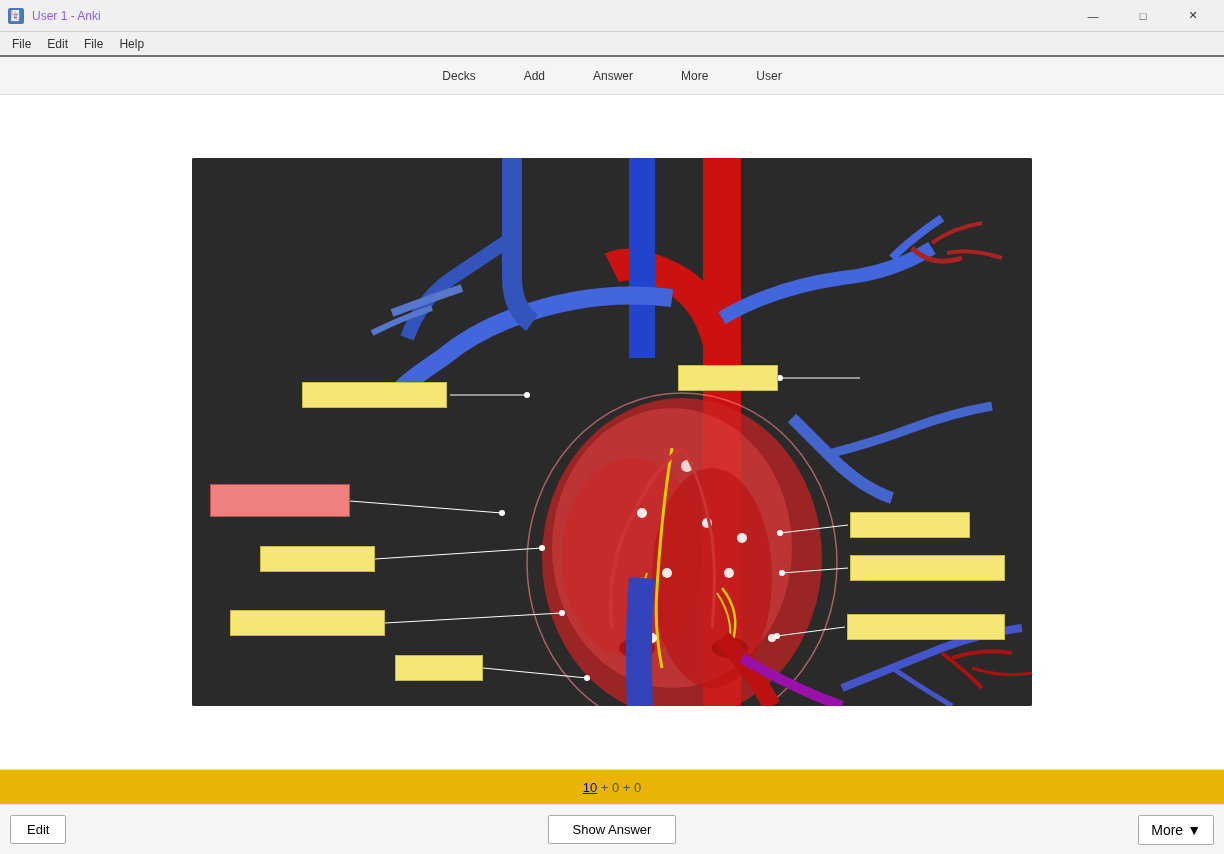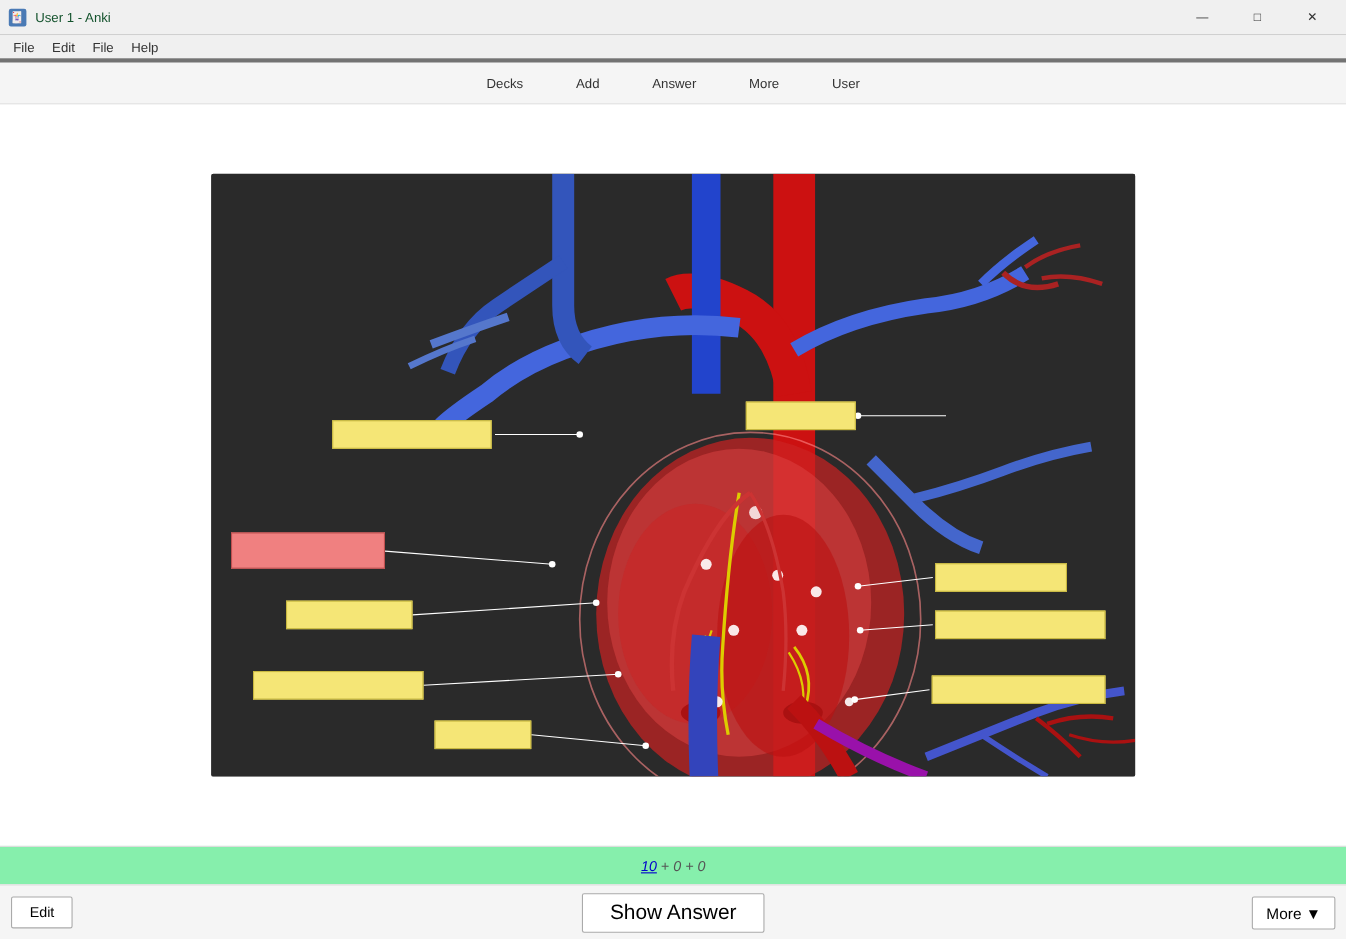--- a/index.html
+++ b/index.html
@@ -16,40 +16,40 @@
       border-bottom: 1px solid #ccc;
       flex-shrink: 0;
     }
     .titlebar-icon {
       width: 16px; height: 16px;
       background: #4a7ab5;
       border-radius: 2px;
       display: flex; align-items: center; justify-content: center;
       font-size: 10px; color: white;
     }
-    .titlebar-title { flex: 1; font-size: 12px; color: #14532d; }
+    .titlebar-title { flex: 1; font-size: 12px; color: #8b5cf6; }
     .titlebar-controls { display: flex; gap: 4px; }
     .titlebar-btn {
       width: 46px; height: 32px;
       background: transparent;
       border: none;
       cursor: pointer;
       display: flex; align-items: center; justify-content: center;
       font-size: 11px;
       color: #333;
     }
 
     
     .menubar {
       height: 25px;
       background: #f0f0f0;
       display: flex;
       align-items: center;
       padding: 0 4px;
-      border-bottom: 4px solid #737373;
+      border-bottom: 2px solid #737373;
       flex-shrink: 0;
     }
     .menubar-item {
       padding: 2px 8px;
       cursor: pointer;
       font-size: 12px;
       color: #333;
     }
 
     
@@ -110,27 +110,26 @@
     }
 
     .label-box.red-label {
       background: #f08080;
       border-color: #c05050;
     }
 
     
     .stats-bar {
       height: 35px;
-      background: #86efac;
+      background: #eab308;
       display: flex;
       align-items: center;
       justify-content: center;
       border-top: 1px solid #ddd;
       flex-shrink: 0;
-      font-style: italic;
     }
     .stats-numbers { font-size: 13px; color: #555; }
     .stats-numbers .blue { color: #0000cc; text-decoration: underline; cursor: pointer; }
 
     
     .action-bar {
       height: 50px;
       background: #f5f5f5;
       display: flex;
       align-items: center;
@@ -150,21 +149,21 @@
       cursor: pointer;
       font-size: 13px;
       border-radius: 2px;
     }
 
     .show-answer-btn {
       padding: 6px 24px;
       background: white;
       border: 1px solid #aaa;
       cursor: pointer;
-      font-size: 19px;
+      font-size: 13px;
       border-radius: 2px;
     }
 
     .more-btn {
       position: absolute;
       right: 10px;
       padding: 6px 12px;
       background: white;
       border: 1px solid #aaa;
       cursor: pointer;

